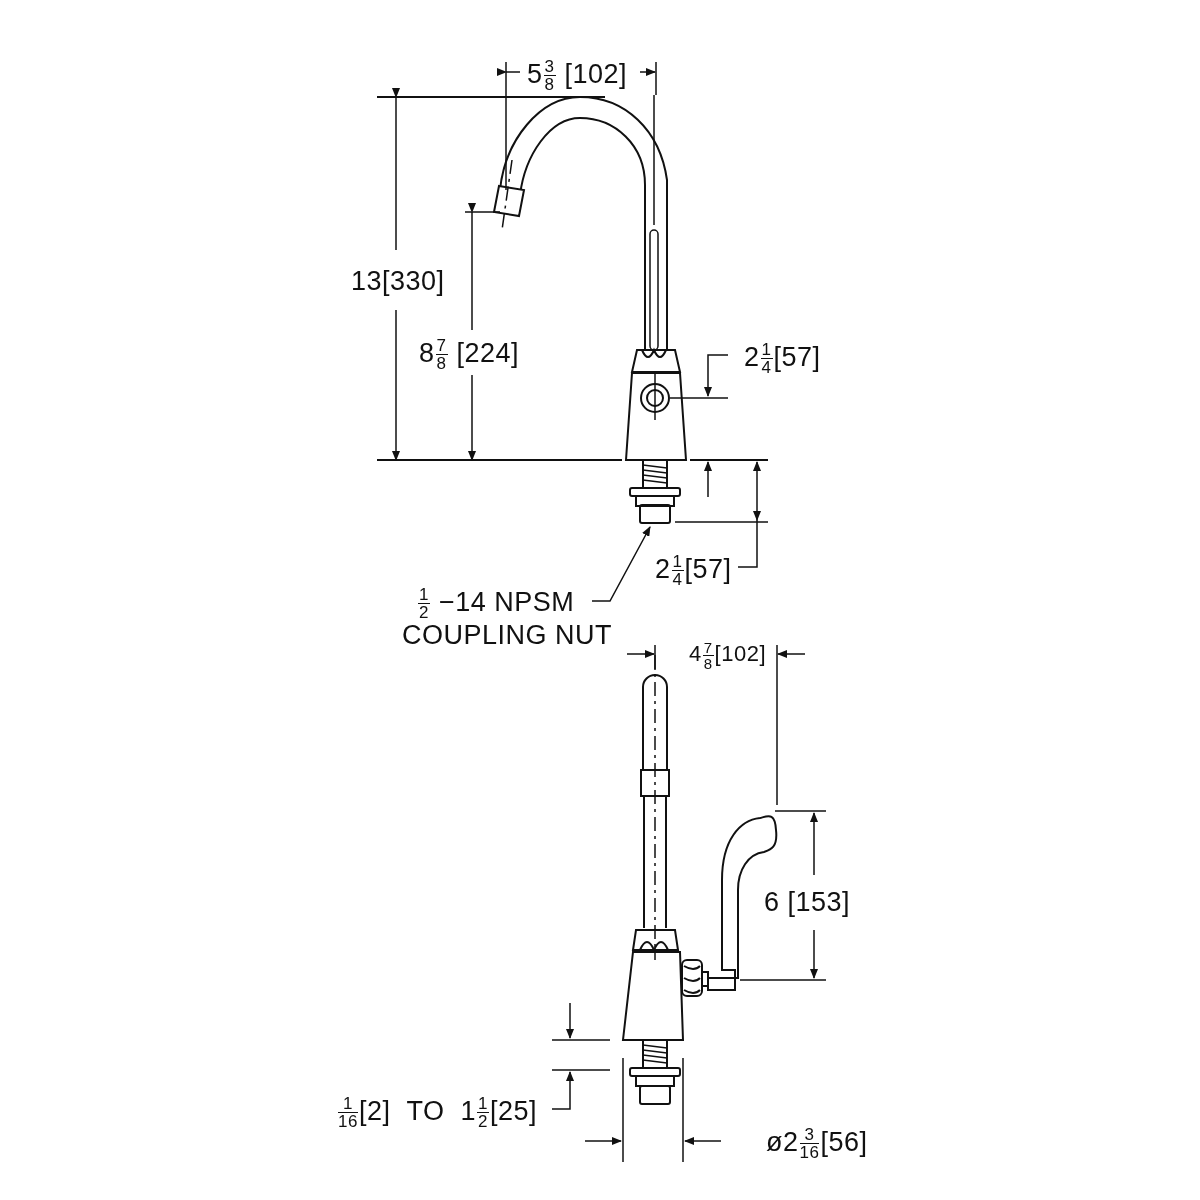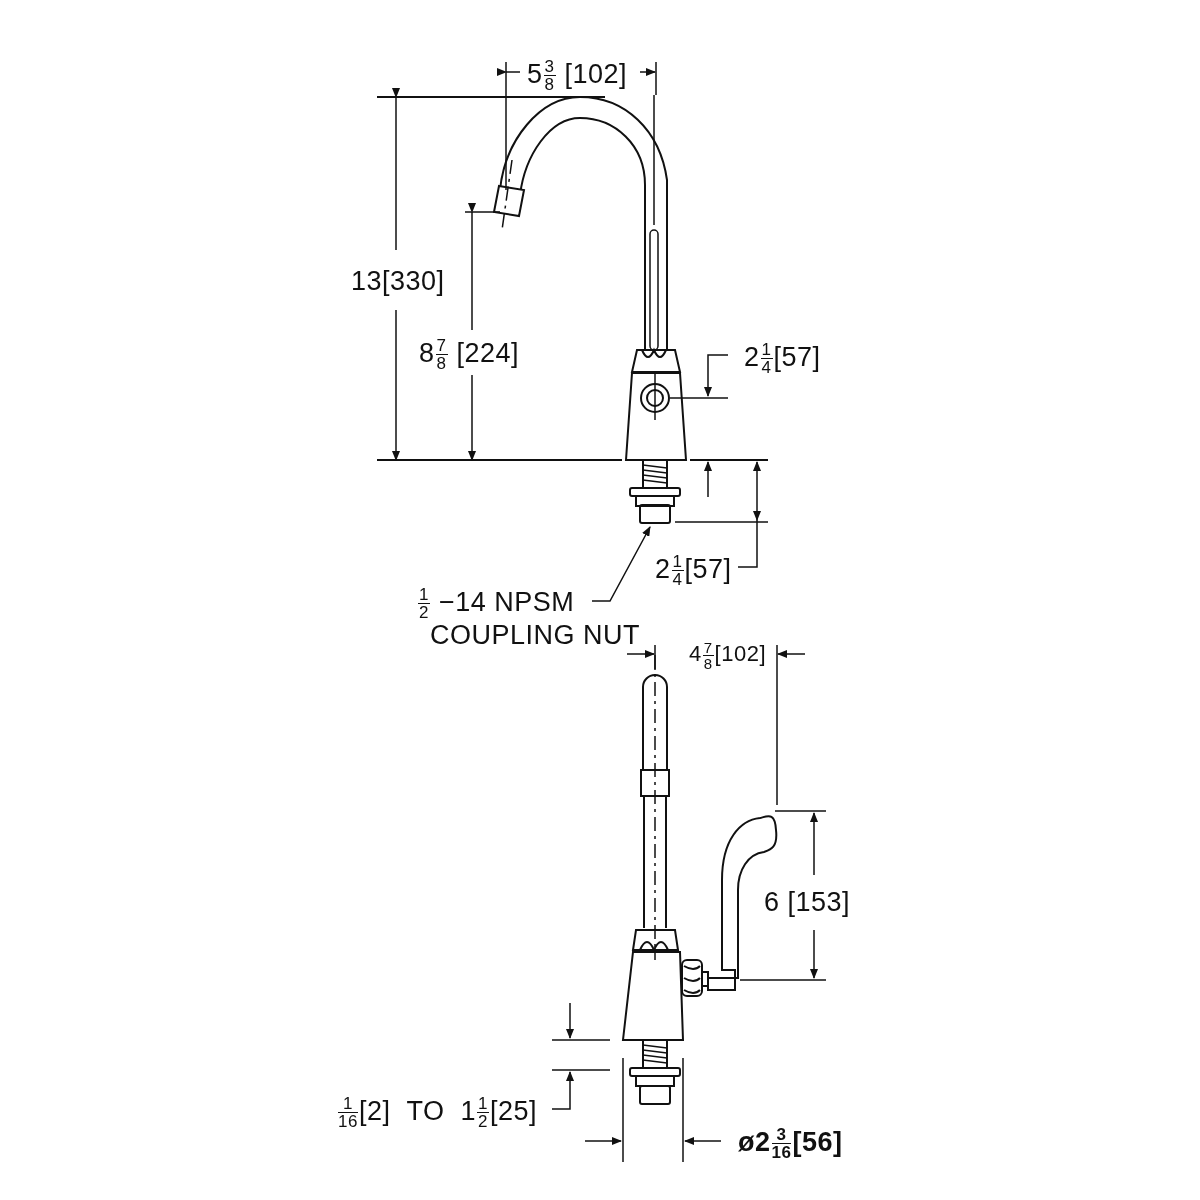--- a/index.html
+++ b/index.html
@@ -180,31 +180,31 @@
   <span>2</span><span class="frac"><span class="num">1</span><span>4</span></span><span>[57]</span>
 </div>
 
 <div class="lbl" style="left:655px; top:553px;">
   <span>2</span><span class="frac"><span class="num">1</span><span>4</span></span><span>[57]</span>
 </div>
 
 <div class="lbl" style="left:417px; top:586px;">
   <span class="frac"><span class="num">1</span><span>2</span></span>&nbsp;<span>−14  NPSM</span>
 </div>
-<div class="lbl" style="left:402px; top:622px;margin-left:28px;">
+<div class="lbl" style="left:402px; top:622px;">
   <span>COUPLING NUT</span>
 </div>
 
 <div class="lbl small" style="left:689px; top:640px;">
   <span>4</span><span class="frac"><span class="num">7</span><span>8</span></span><span>[102]</span>
 </div>
 
 <div class="lbl" style="left:764px; top:889px;text-align:center;">
   <span>6  [153]</span>
 </div>
 
 <div class="lbl" style="left:337px; top:1095px;">
   <span class="frac"><span class="num">1</span><span>16</span></span><span>[2]</span>&nbsp;&nbsp;<span>TO</span>&nbsp;&nbsp;<span>1</span><span class="frac"><span class="num">1</span><span>2</span></span><span>[25]</span>
 </div>
 
-<div class="lbl" style="left:738px; top:1126px;font-weight:bold;">
+<div class="lbl" style="left:766px; top:1126px;">
   <span>ø2</span><span class="frac"><span class="num">3</span><span>16</span></span><span>[56]</span>
 </div>
 
 </body></html>

